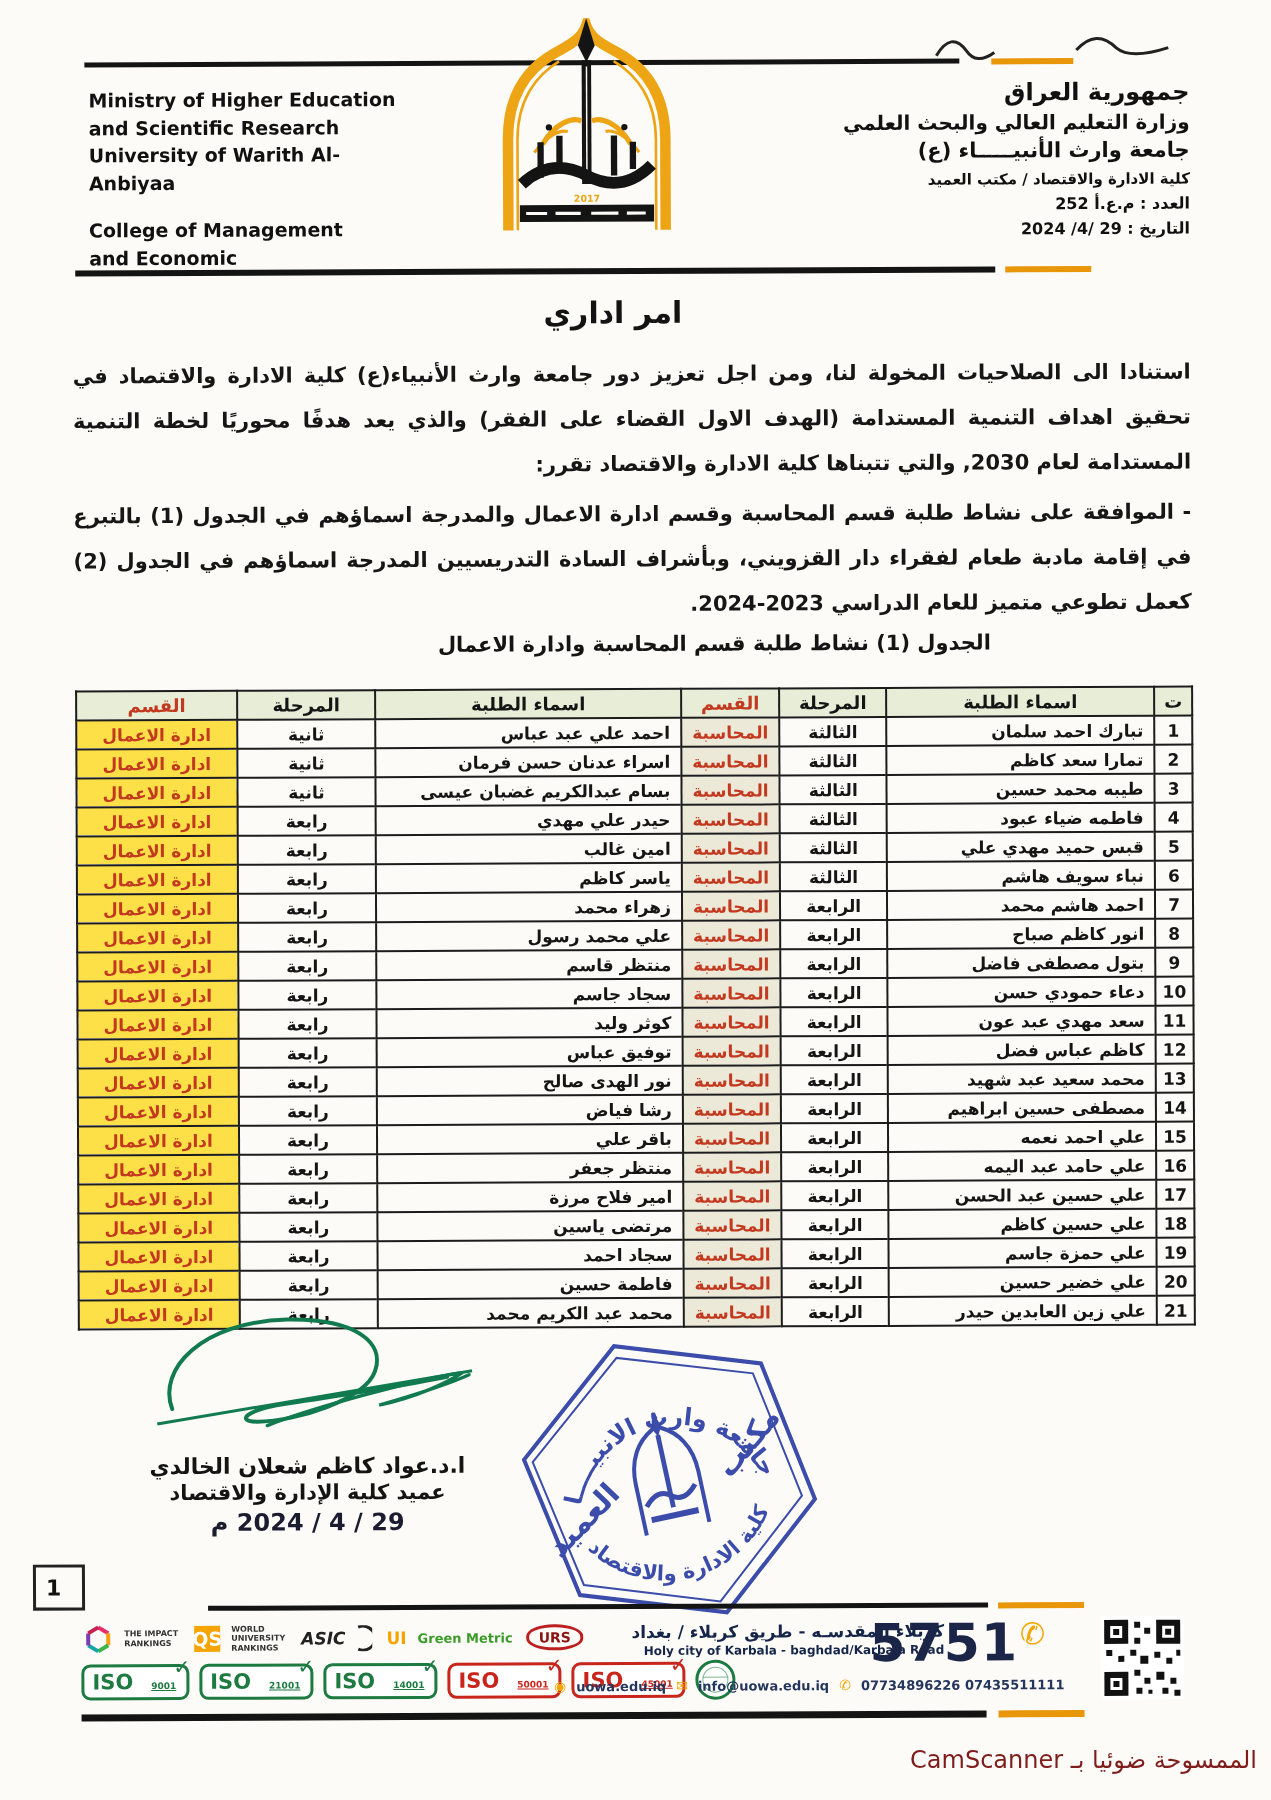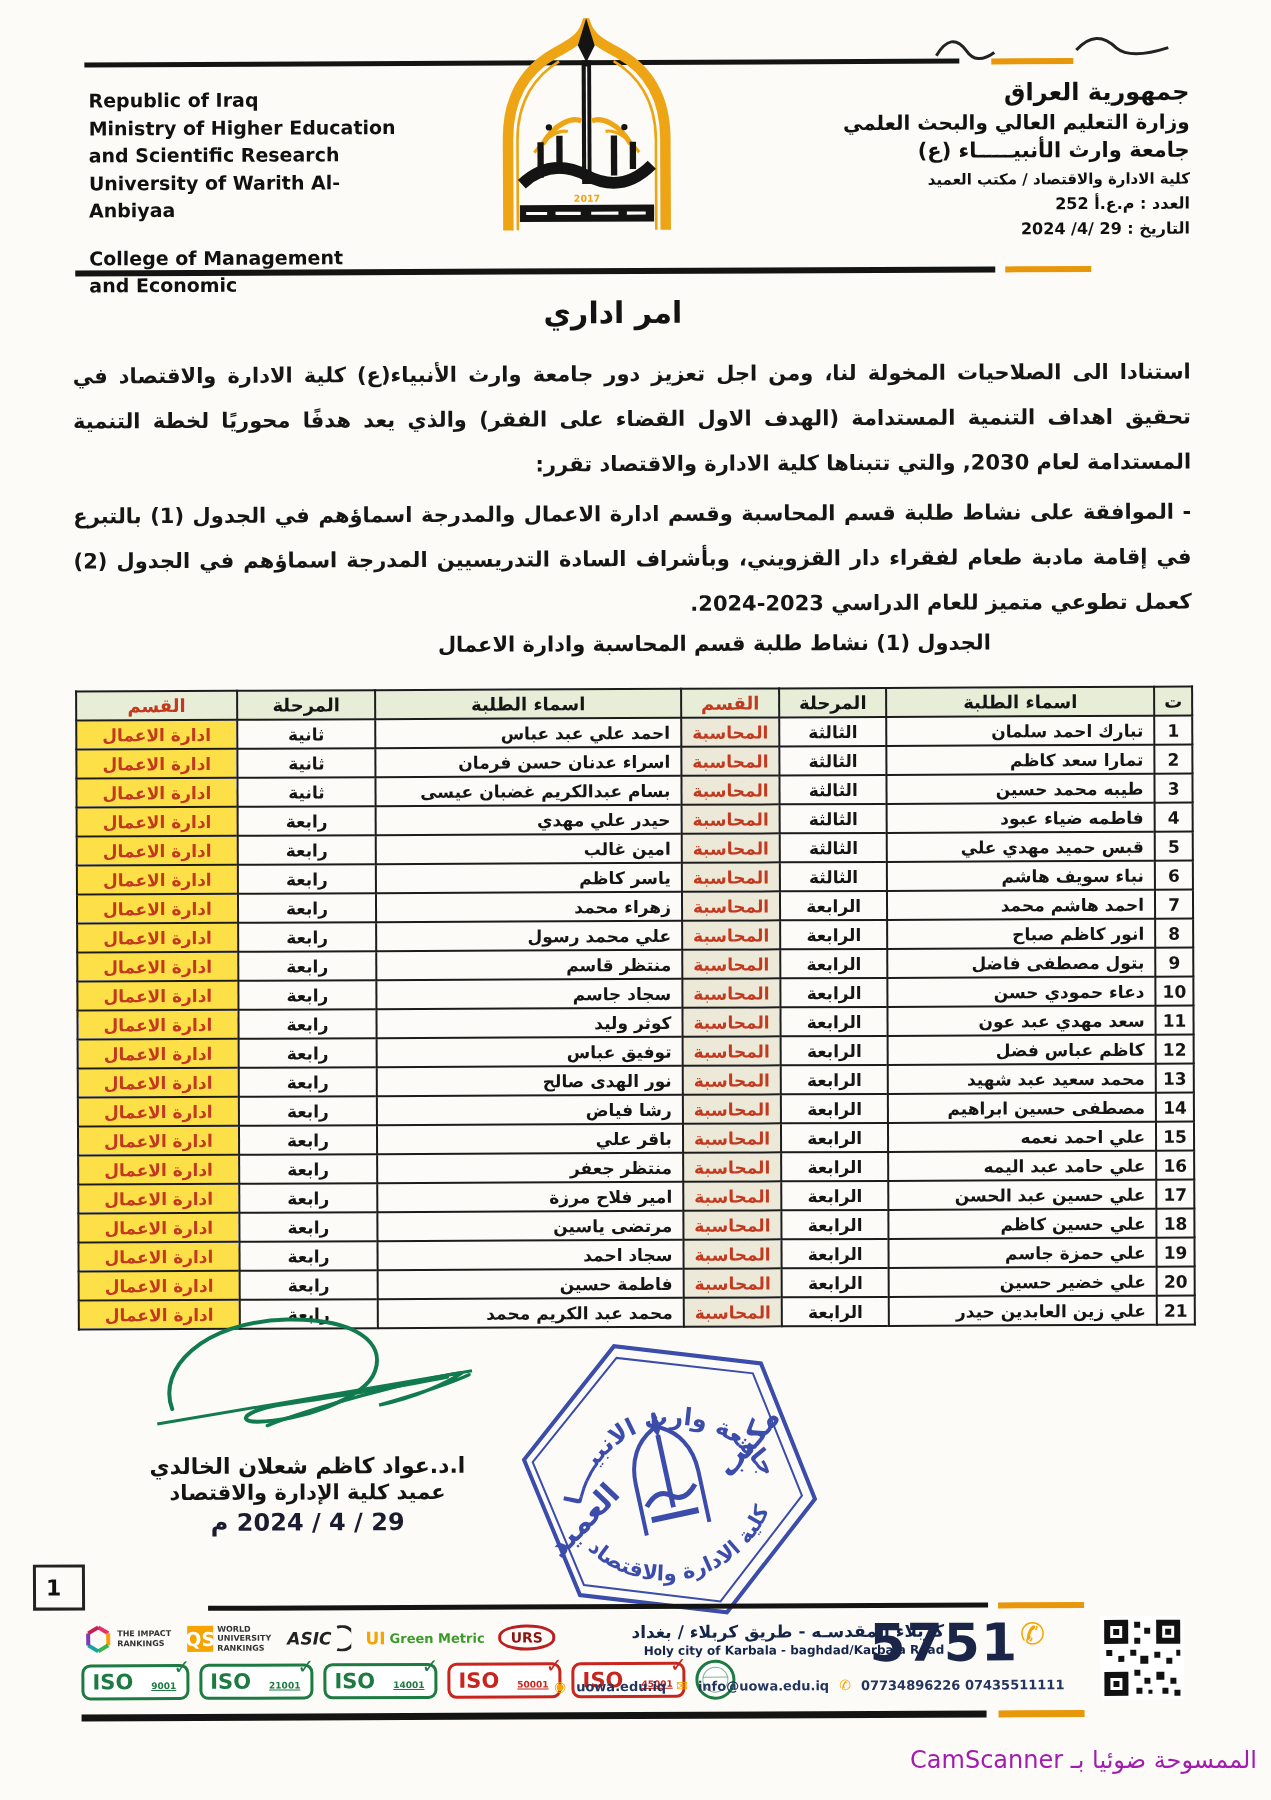--- a/index.html
+++ b/index.html
@@ -49,21 +49,21 @@
   
   .stamp{position:absolute;left:505px;top:1320px;width:320px;height:320px;opacity:0.92;}
 
   
   .pagenum{position:absolute;left:30px;top:1562px;width:52px;height:46px;border:3px solid #222;border-right-width:3px;font-size:22px;font-weight:bold;color:#111;display:flex;align-items:center;justify-content:flex-start;padding-left:10px;box-sizing:border-box;background:#fcfbf7;}
 
   
   .footer-line-top{top:1604px;}
   .footer-line-bottom{top:1712px;}
   .rank-row{position:absolute;left:80px;top:1622px;display:flex;align-items:center;gap:14px;}
-  .rank-item{display:flex;align-items:center;gap:4px;}
+  .rank-item{display:flex;align-items:center;gap:11px;}
   .rank-label{font-size:8px;font-weight:bold;color:#333;line-height:1.2;width:56px;}
   .qs-box{width:26px;height:26px;background:#f5a400;color:#fff;font-weight:bold;font-size:19px;display:flex;align-items:center;justify-content:center;}
   .asic{font-size:17px;font-weight:bold;font-style:italic;color:#222;}
   .ui-gm{font-size:13px;font-weight:bold;color:#3b9b28;}
   .ui-gm b{color:#f5a400;font-size:17px;}
   .urs{border:3px solid #bb1f1f;border-radius:50%/45%;color:#8c1313;font-weight:bold;font-size:14px;padding:2px 9px;}
   .iso-row{position:absolute;left:78px;top:1660px;display:flex;align-items:center;gap:10px;}
   .iso-badge{position:relative;border:3px solid #1d7a40;border-radius:9px;padding:3px 10px 3px 8px;font-weight:bold;color:#1d7a40;font-size:21px;background:#fff;}
   .iso-badge small{font-size:9px;margin-left:18px;color:inherit;text-decoration:underline;}
   .iso-badge .chk{position:absolute;right:-4px;top:-12px;font-size:20px;color:inherit;}
@@ -74,39 +74,38 @@
 
   .addr{position:absolute;right:330px;top:1622px;text-align:right;direction:rtl;}
   .addr .ar{font-size:17px;font-weight:bold;color:#15254a;}
   .addr .en{font-size:12px;font-weight:bold;color:#15254a;direction:ltr;margin-top:2px;}
   .bignum{position:absolute;right:228px;top:1614px;font-size:52px;font-weight:bold;color:#1a2547;letter-spacing:1px;display:flex;align-items:flex-start;}
   .bignum .phone-icn{color:#f5a400;font-size:30px;margin-left:2px;margin-top:4px;}
   .contact{position:absolute;right:210px;top:1678px;direction:ltr;font-size:13px;font-weight:bold;color:#24365e;display:flex;align-items:center;gap:10px;}
   .contact .dot{color:#f5a400;font-size:14px;}
   .qr{position:absolute;right:90px;top:1618px;width:84px;height:84px;}
 
-  .camscanner{position:absolute;right:14px;top:1746px;direction:rtl;font-size:24px;color:#a21caf;font-weight:500;}
+  .camscanner{position:absolute;right:14px;top:1746px;direction:rtl;font-size:24px;color:#7f1d1d;font-weight:500;}
 
   .scribble{position:absolute;}
 </style>
 </head>
 <body>
 
 <div class="page">
  <div class="tilt">
 
   <div class="rule" style="left:88px;top:60px;width:875px;"></div>
   <div class="rule orange" style="left:995px;top:60px;width:82px;"></div>
   <svg class="scribble" style="left:930px;top:22px;" width="260" height="60">
     <path d="M10,35 q15,-25 30,-5 q10,15 28,2" stroke="#222" stroke-width="3" fill="none"></path>
     <path d="M150,30 q20,-22 40,-2 q14,12 52,0" stroke="#222" stroke-width="3" fill="none"></path>
   </svg>
 
   <div class="hdr-en">
-    <div>Republic of Iraq</div>
     <div>Ministry of Higher Education</div>
     <div>and Scientific Research</div>
     <div>University of Warith Al-Anbiyaa</div>
     <div class="college">College of Management</div>
     <div>and Economic</div>
   </div>
 
   <div class="logo-wrap">
     <svg width="210" height="215" viewBox="0 0 200 205">
       <path d="M25,202 L25,115 C25,72 45,47 70,33 C85,25 96,19 100,7 C104,19 115,25 130,33 C155,47 175,72 175,115 L175,202" fill="none" stroke="#eda515" stroke-width="10"></path>

